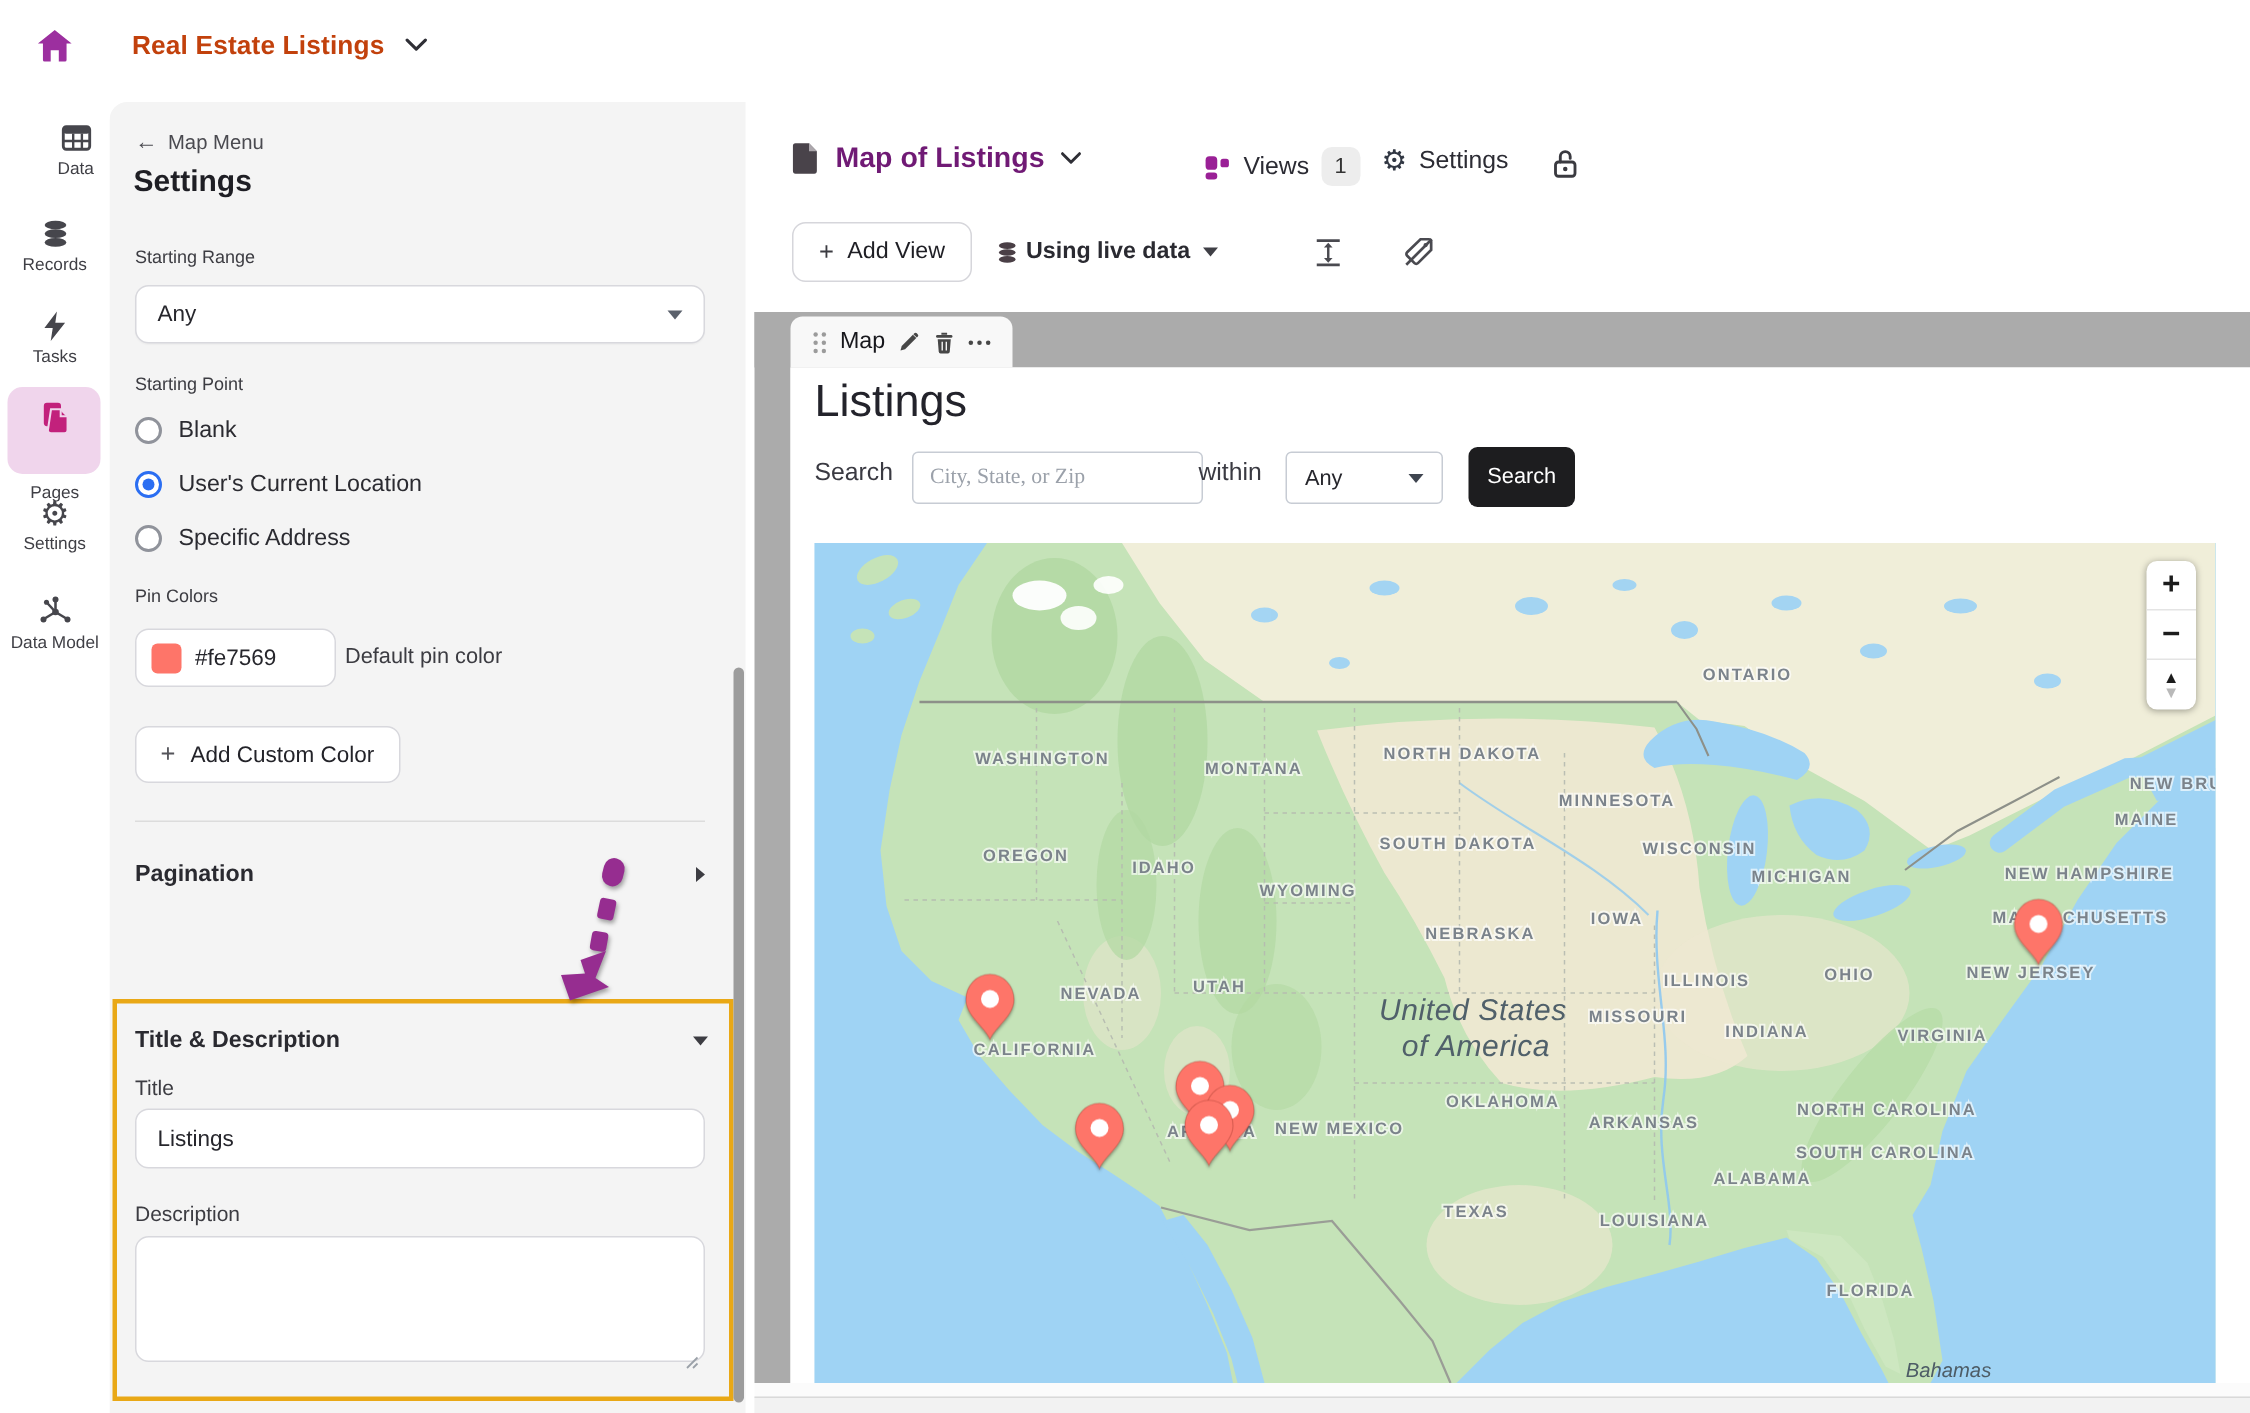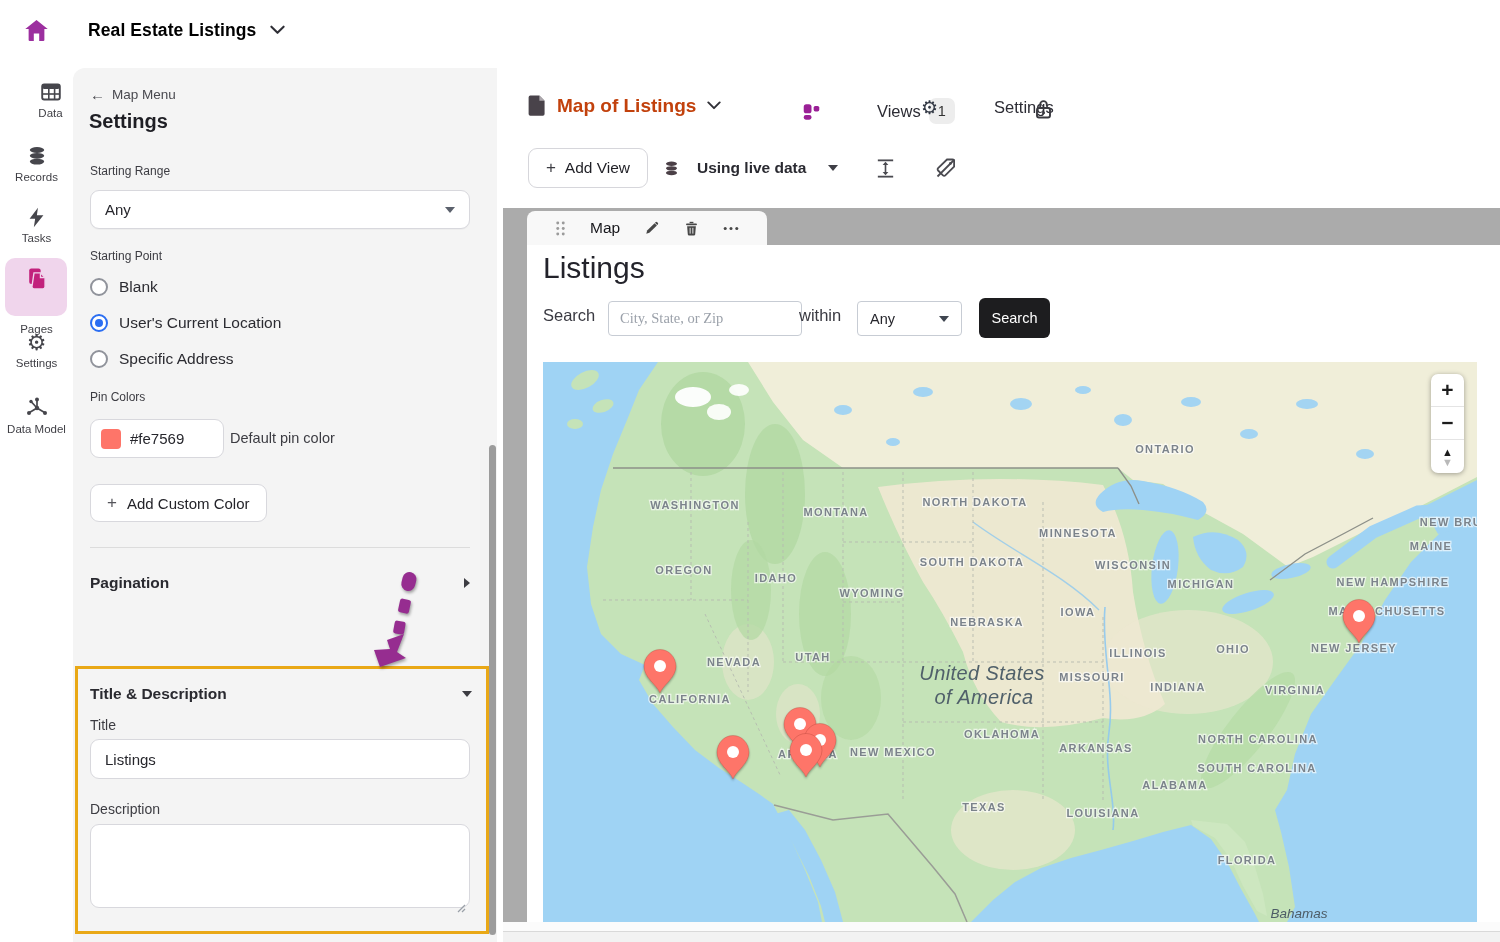--- a/index.html
+++ b/index.html
@@ -5,21 +5,21 @@
   * { margin:0; padding:0; box-sizing:border-box; }
   html,body { background:#e9e9e9; }
   body { font-family:"Liberation Sans", sans-serif; color:#2f2f35; }
   #app { position:relative; width:1500px; height:942px; background:#fff; overflow:hidden; }
   .abs { position:absolute; }
 
   
   #topbar { position:absolute; left:0; top:0; width:1500px; height:60px; background:#fff; z-index:5; }
   .home-btn { position:absolute; left:18px; top:12px; width:36px; height:36px; display:flex; align-items:center; justify-content:center; cursor:pointer; }
   .app-title-row { position:absolute; left:88px; top:14px; height:32px; display:flex; align-items:center; gap:14px; }
-  .app-title { font-size:17.5px; font-weight:700; color:#000000; letter-spacing:.1px; }
+  .app-title { font-size:17.5px; font-weight:700; color:#c2410c; letter-spacing:.1px; }
 
   
   #rail { position:absolute; left:0; top:60px; width:73px; height:882px; background:#fff; z-index:4; }
   .rail-item { position:absolute; left:0; width:73px; display:flex; flex-direction:column; align-items:center; gap:3px; cursor:pointer; }
   .rail-item .lbl { font-size:11.5px; color:#3f3f45; }
   .rail-active-bg { position:absolute; left:5px; top:198px; width:62px; height:58px; background:#f0d5ec; border-radius:10px; }
 
   
   #panel { position:absolute; left:73px; top:68px; width:424px; height:874px; background:#f4f4f4; border-top-left-radius:12px; z-index:3; }
   .back-row { position:absolute; left:17px; top:19px; display:flex; align-items:center; gap:7px; cursor:pointer; }
@@ -48,35 +48,35 @@
   .hl-box { position:absolute; left:2px; top:598px; width:414px; height:268px; border:3px solid #0f766e; background:transparent; }
   .hl-inner-label { position:absolute; left:12px; font-size:14px; color:#3c3c42; }
   .text-input { position:absolute; left:12px; width:380px; height:40px; background:#fff; border:1px solid #d8d8dd; border-radius:9px; font-size:15px; color:#26262c; padding:0 14px; font-family:"Liberation Sans",sans-serif; }
   .textarea { position:absolute; left:12px; width:380px; height:84px; background:#fff; border:1px solid #d8d8dd; border-radius:9px; resize:none; font-family:"Liberation Sans",sans-serif; }
   .resize-grip { position:absolute; right:4px; bottom:4px; pointer-events:none; }
   .scroll-thumb { position:absolute; left:416px; top:377px; width:7px; height:490px; background:#9c9c9c; border-radius:4px; }
 
   
   #canvas { position:absolute; left:497px; top:60px; width:1003px; height:882px; background:#fff; }
   .mol-group { position:absolute; left:30px; top:34px; display:flex; align-items:center; gap:11px; }
-  .mol-title { font-size:19px; font-weight:700; color:#c2410c; }
+  .mol-title { font-size:19px; font-weight:700; color:#701a75; }
   .views-group { position:absolute; left:305px; top:38px; display:flex; align-items:center; gap:8px; cursor:pointer; }
-  .hdr-txt { font-size:16.5px; color:#2c2c34;margin-left:48px; }
+  .hdr-txt { font-size:16.5px; color:#2c2c34; }
   .badge { width:26px; height:26px; background:#ededed; border-radius:7px; display:flex; align-items:center; justify-content:center; font-size:14.5px; color:#333; }
   .settings-group { position:absolute; left:424px; top:38px; display:flex; align-items:center; gap:8px; cursor:pointer; }
   .gear-glyph { font-size:19px; color:#323844; line-height:1; }
   .lock-wrap { position:absolute; left:537px; top:38px; cursor:pointer; }
   .addview-btn { position:absolute; left:31px; top:88px; width:120px; height:40px; border:1px solid #d6d6db; border-radius:9px; background:#fff; display:flex; align-items:center; justify-content:center; gap:9px; font-size:15.5px; color:#1f1f25; cursor:pointer; }
-  .live-group { position:absolute; left:165px; top:88px; height:40px; display:flex; align-items:center; gap:16px; cursor:pointer; }
+  .live-group { position:absolute; left:165px; top:88px; height:40px; display:flex; align-items:center; gap:3px; cursor:pointer; }
   .live-txt { font-size:15.5px; font-weight:700; color:#2a2a31; }
   .icon-btn { position:absolute; cursor:pointer; }
 
   .gray-band { position:absolute; left:6px; top:148px; width:997px; height:37px; background:#ababab; }
   .gray-strip { position:absolute; left:6px; top:148px; width:24px; height:714px; background:#ababab; }
-  .widget-tab { position:absolute; left:30px; top:151px; height:34px; background:#f8f8f8; border-radius:8px 8px 0 0; display:flex; align-items:center; gap:24px; padding:0 28px; z-index:2; }
+  .widget-tab { position:absolute; left:30px; top:151px; height:34px; background:#f8f8f8; border-radius:8px 8px 0 0; display:flex; align-items:center; gap:8px; padding:0 14px; z-index:2; }
   .tab-label { font-size:15.5px; color:#17171c; }
   .widget-body { position:absolute; left:30px; top:185px; width:973px; height:677px; background:#fff; }
   .widget-h1 { position:absolute; left:16px; top:6px; font-size:30px; font-weight:400; color:#23232b; }
   .search-lbl { position:absolute; left:16px; top:61px; font-size:16.5px; color:#3a3a42; }
   .search-input { position:absolute; left:81px; top:56px; width:194px; height:35px; border:1px solid #c7ccd4; border-radius:4px; padding:0 11px; font-size:14.5px; color:#26262c; font-family:Liberation Serif, serif; }
   .search-input::placeholder { color:#9ba1aa; }
   .within-lbl { position:absolute; left:272px; top:61px; font-size:16.5px; color:#3a3a42; }
   .radius-select { position:absolute; left:330px; top:56px; width:105px; height:35px; border:1px solid #c7ccd4; border-radius:4px; background:#fff; display:flex; align-items:center; padding:0 12px; font-size:14.5px; color:#26262c; cursor:pointer; }
   .search-btn { position:absolute; left:452px; top:53px; width:71px; height:40px; background:#1d1d1f; color:#fff; border:none; border-radius:6px; font-size:14.5px; font-family:"Liberation Sans",sans-serif; cursor:pointer; }
   .map-wrap { position:absolute; left:16px; top:117px; width:934px; height:560px; overflow:hidden; background:#9fd3f4; cursor:grab; }

